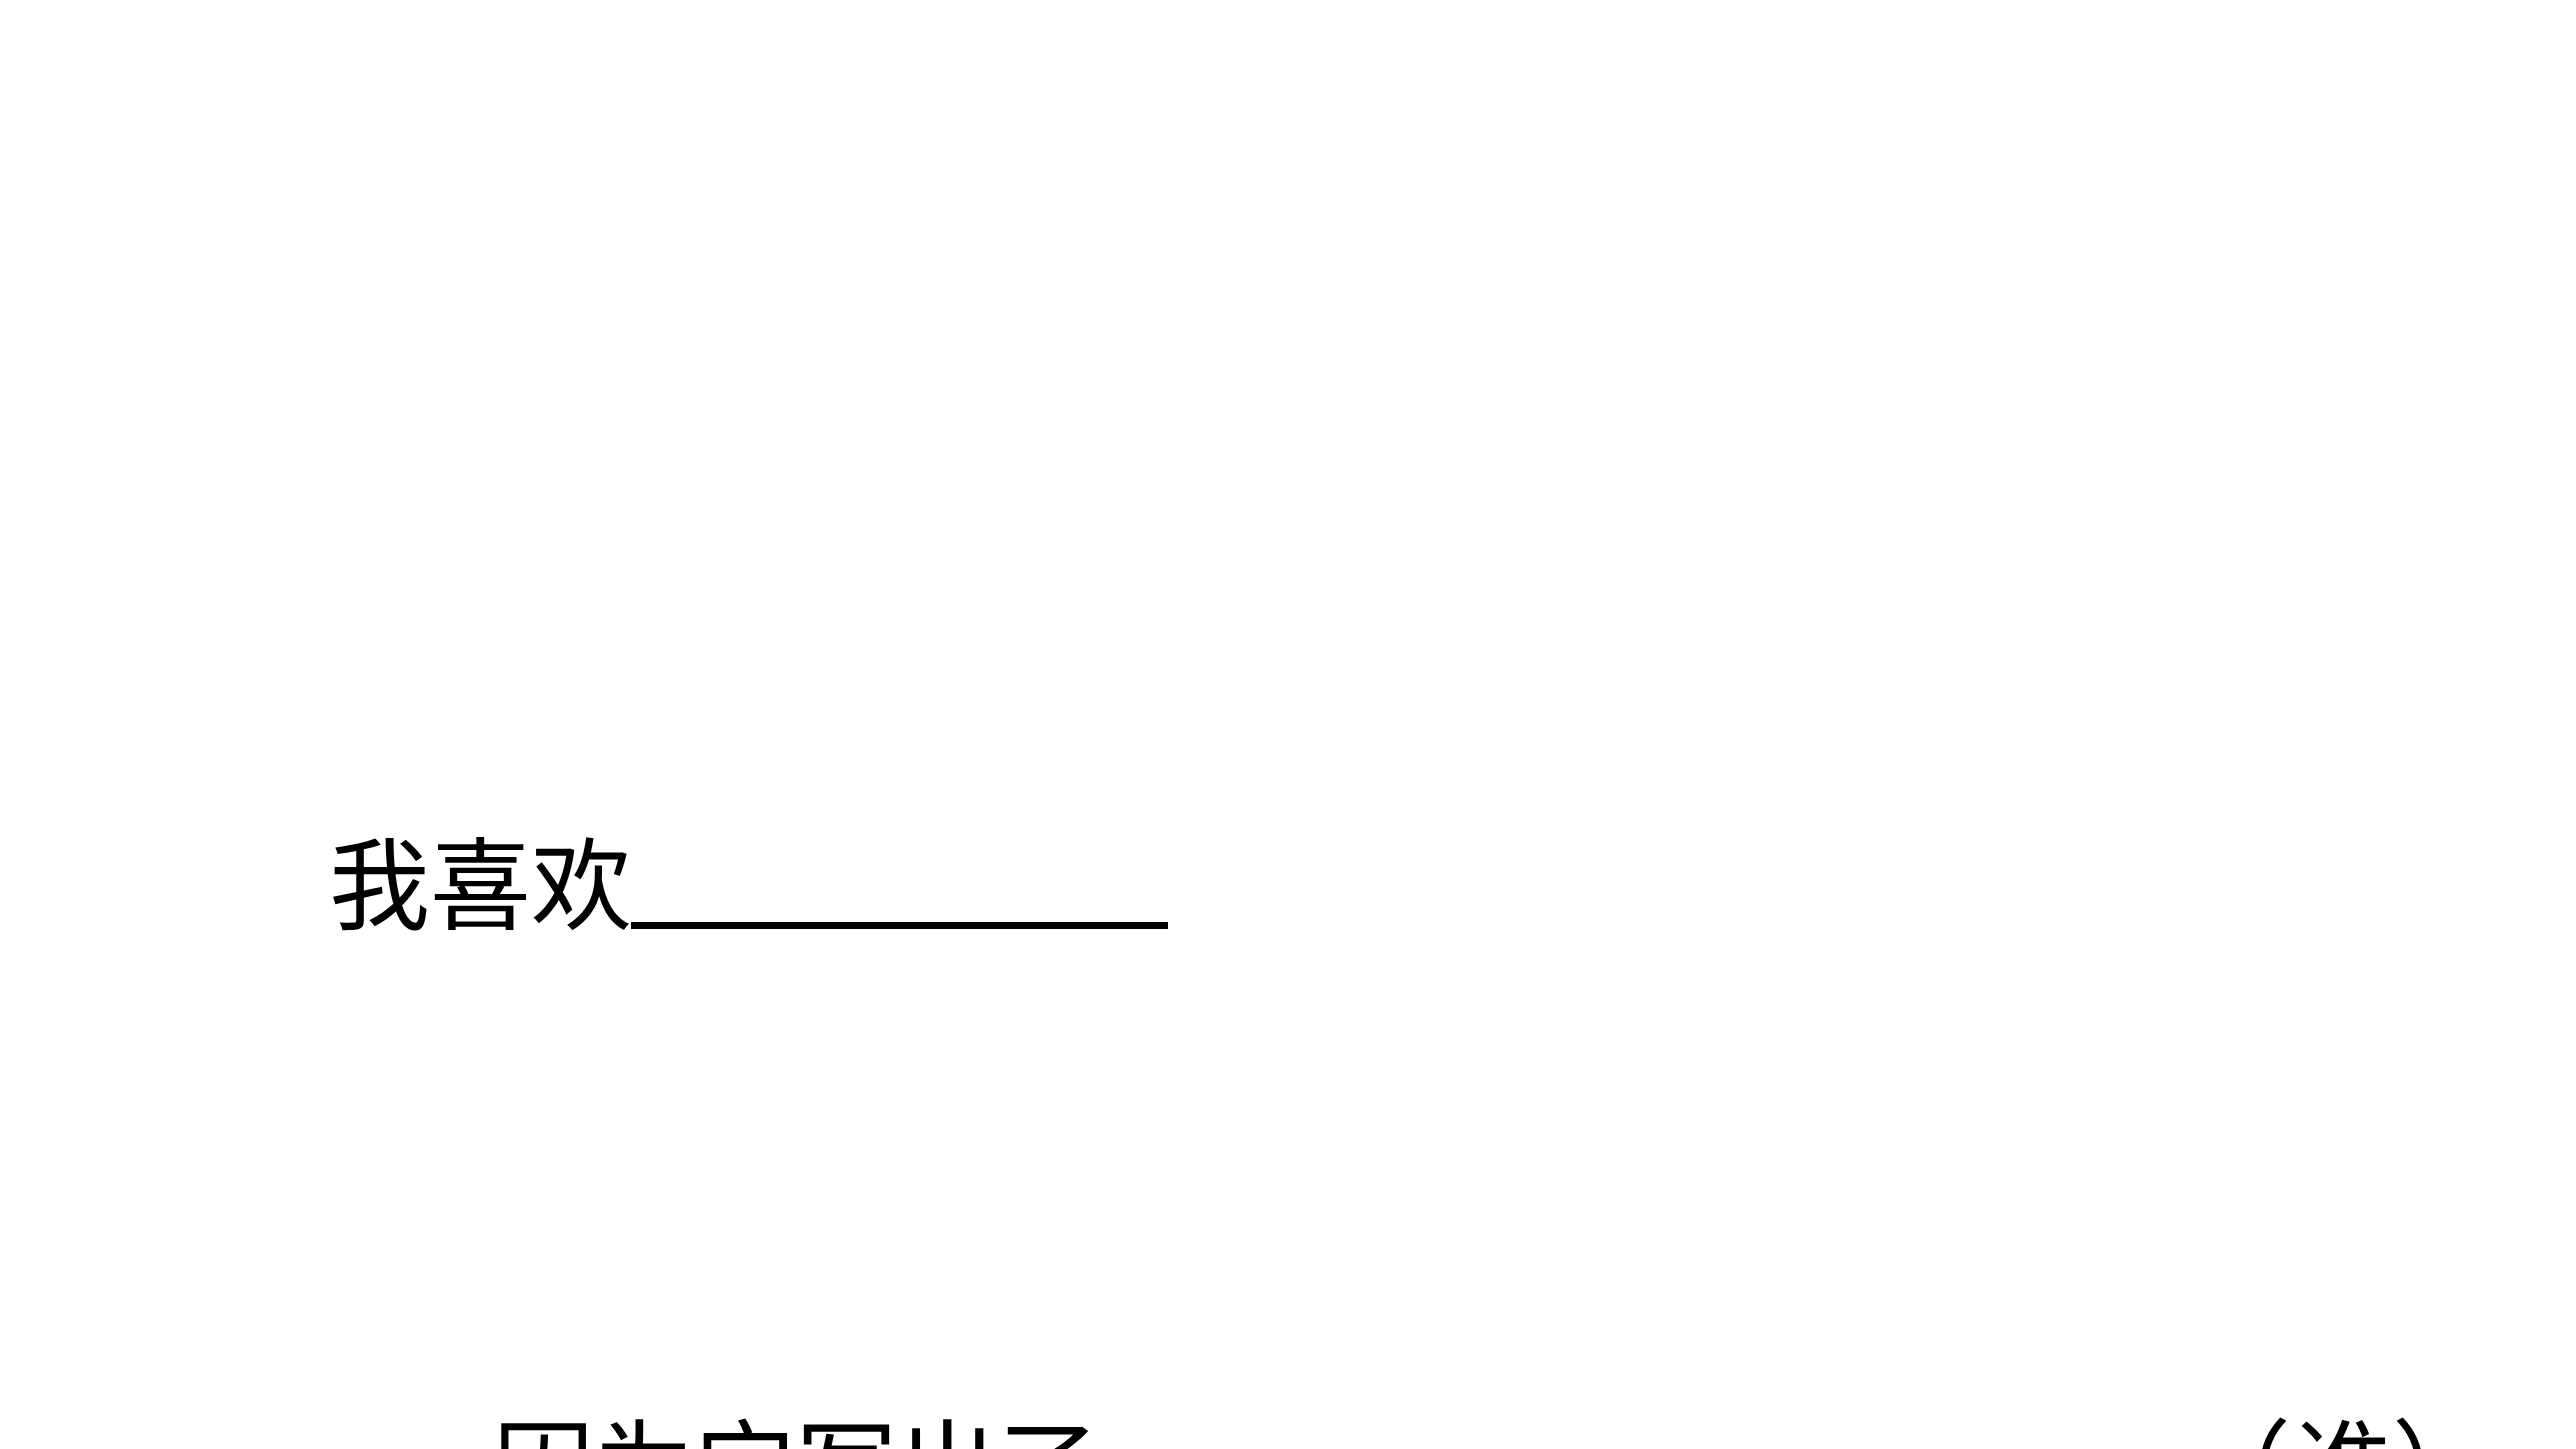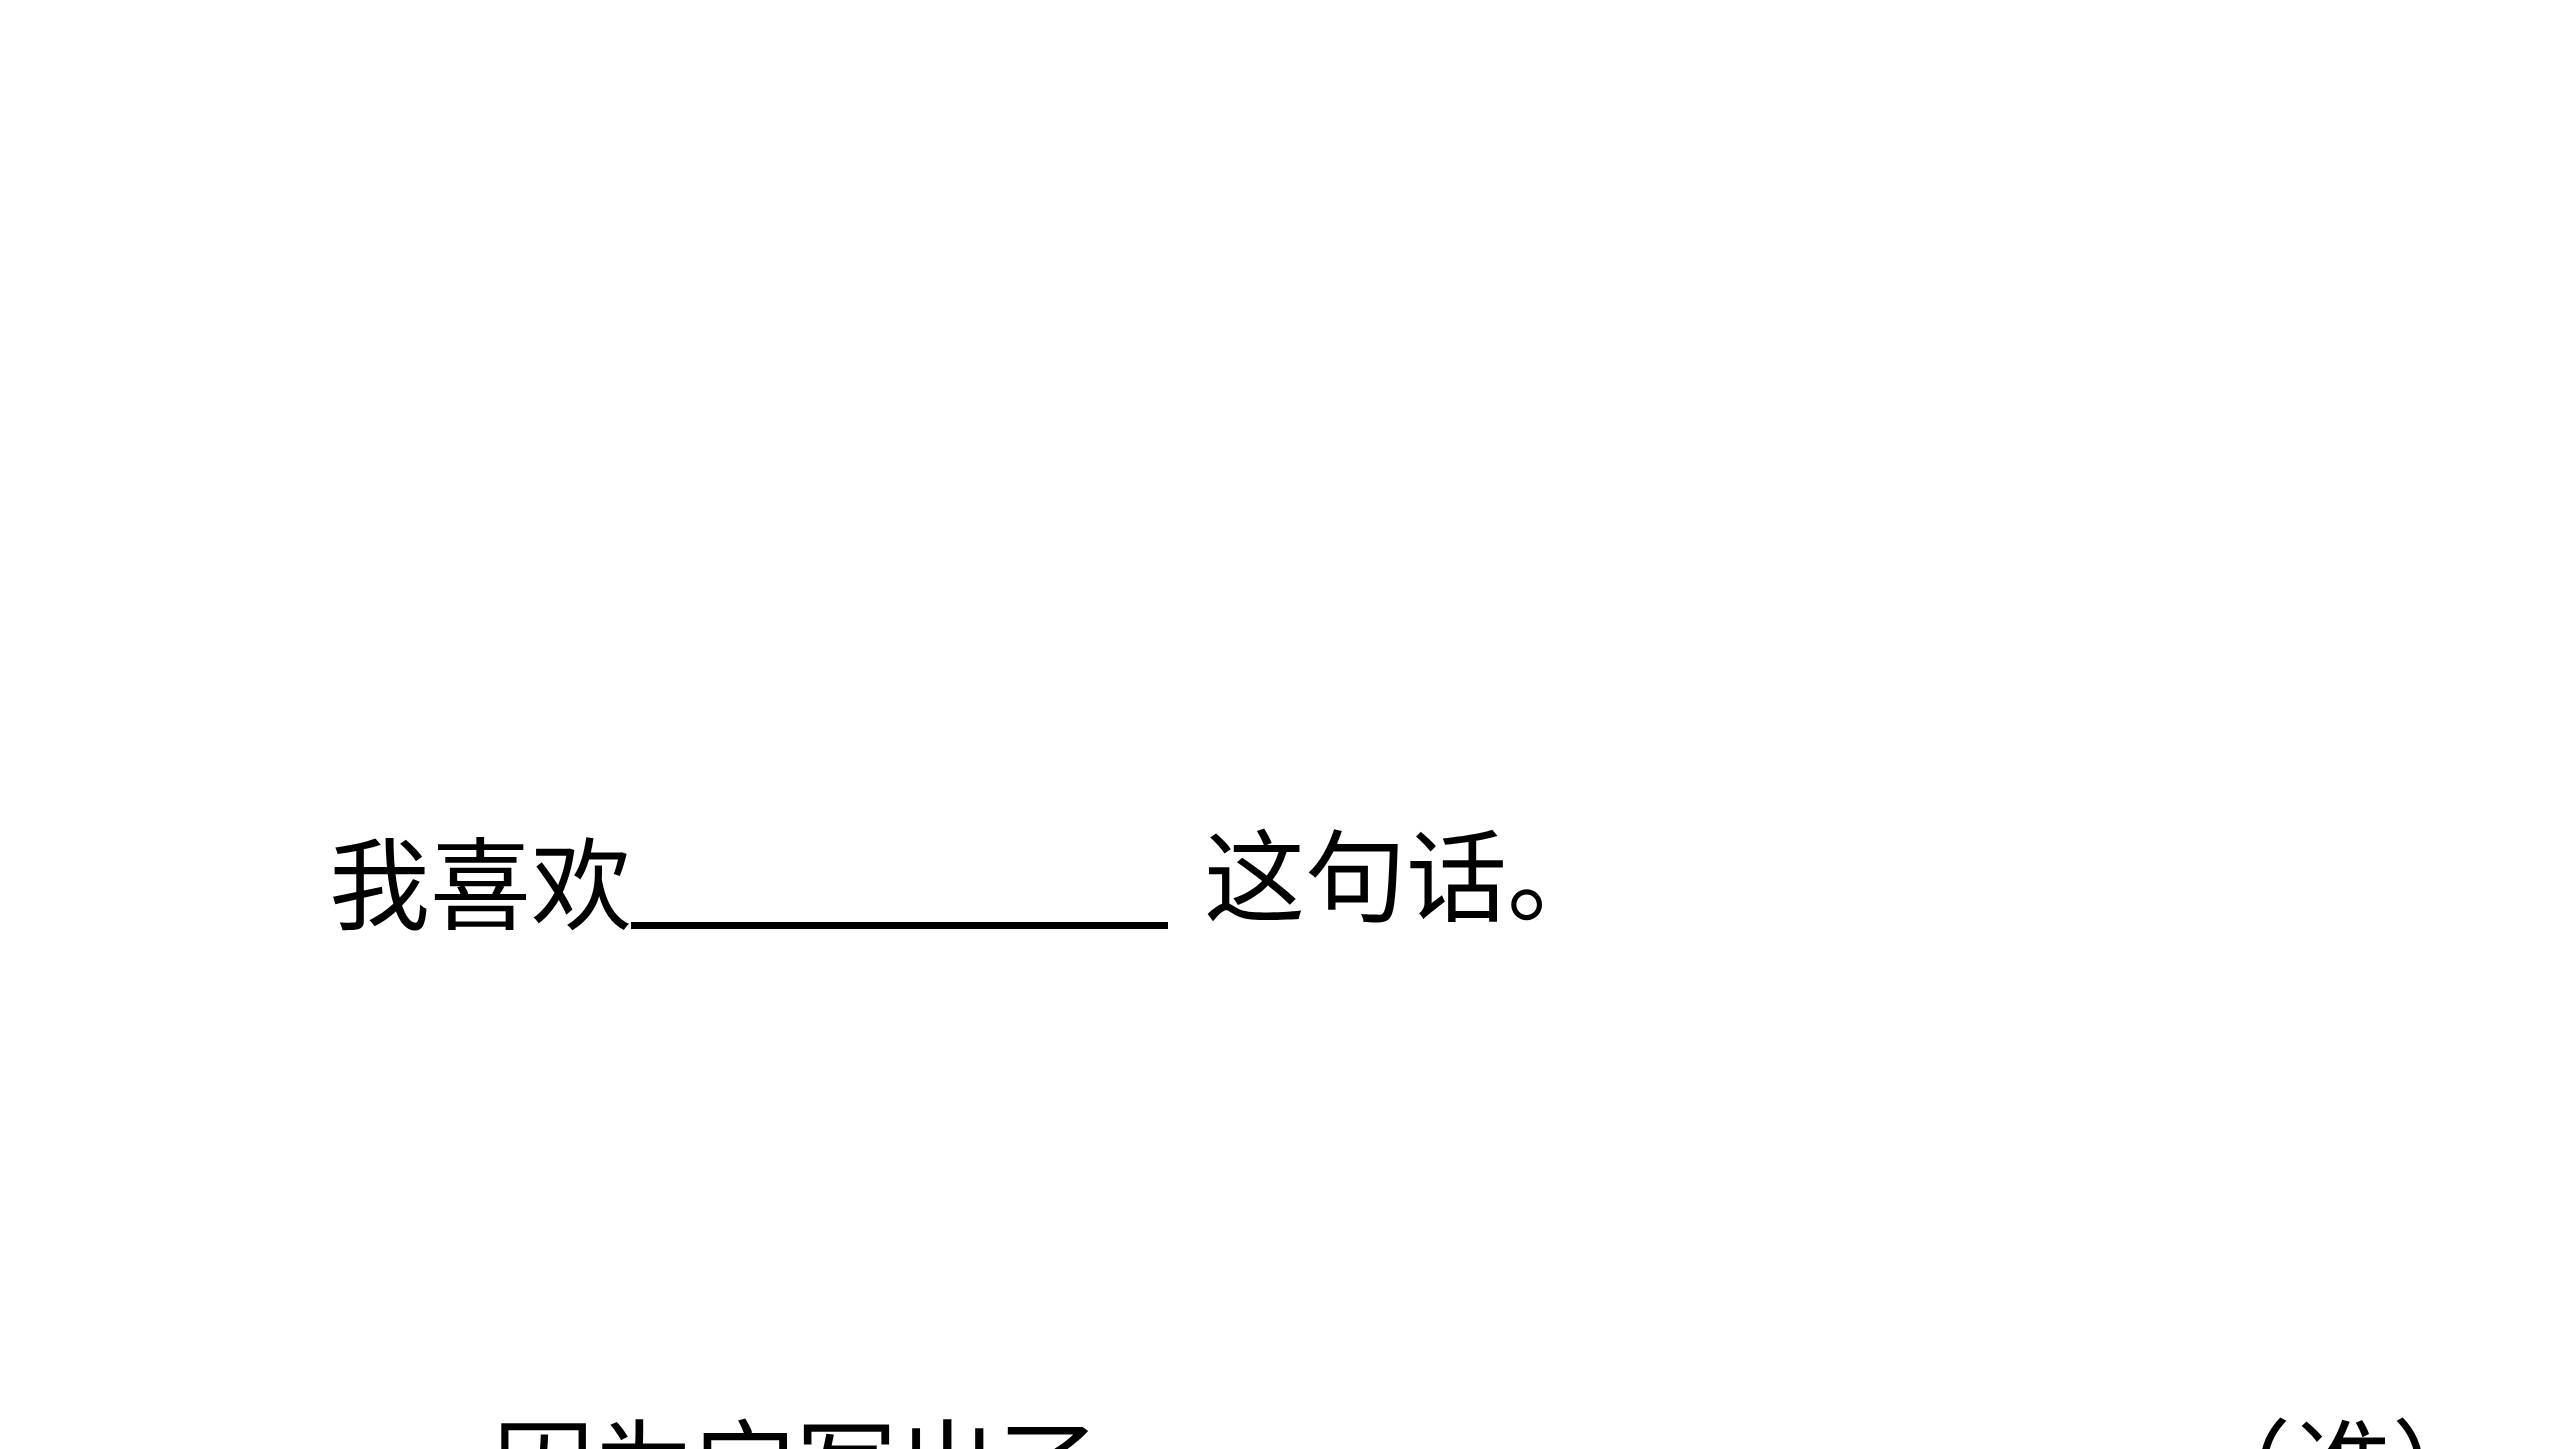--- a/index.html
+++ b/index.html
@@ -65,21 +65,20 @@
 <body>
 
 <div id="slide">
 
   <div class="text-block">
 
     
     <span class="line" id="line1">
       <span class="ch" id="l1-lead">我喜欢</span>
       <span class="blank" id="l1-blank"></span>
-      <span class="ch" id="l1-tail">这句话。</span>
     </span>
 
     
     <span class="line" id="line2">
       <span class="ch" id="l2-lead">因为它写出了</span>
 
       <span class="ch" id="l2-tail">（谁）</span>
     </span>
 
     

